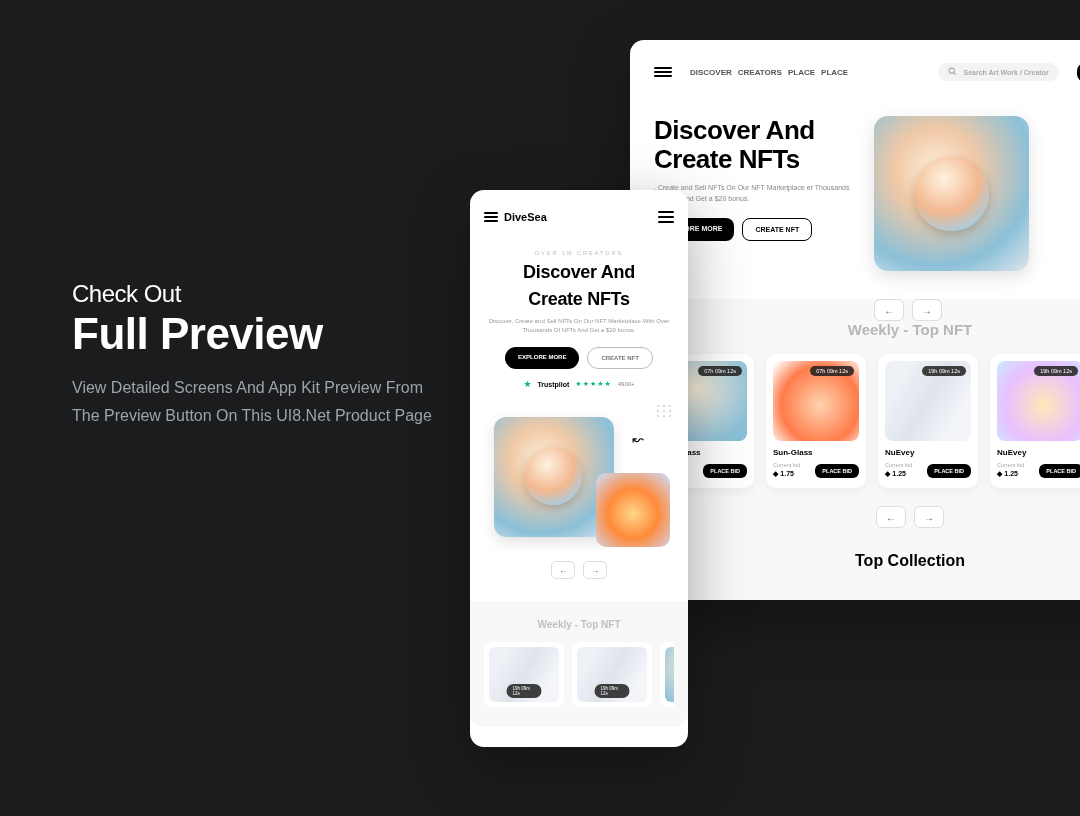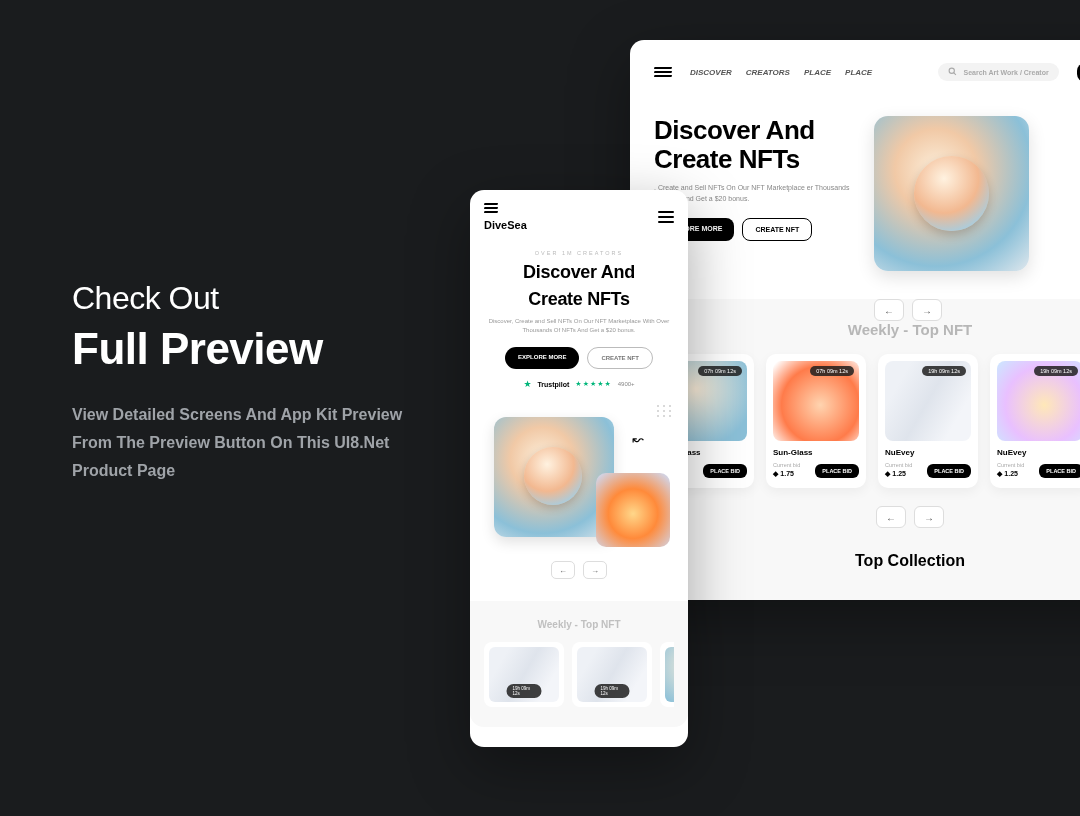--- a/index.html
+++ b/index.html
@@ -13,39 +13,39 @@
   }
 
   
   .promo {
     position: absolute;
     left: 72px;
     top: 280px;
     width: 360px;
     color: #fff;
   }
-  .promo-h1 { font-size: 32px; font-weight: 300; line-height: 1.15; letter-spacing: -0.5px; }
-  .promo-h2 { font-size: 44px; font-weight: 700; line-height: 1.1; letter-spacing: -0.5px; margin-top: 8px; }
-  .promo-p  { font-size: 16px; color: #9fa3a8; margin-top: 28px; line-height: 1.75; font-weight: 700; }
+  .promo-h1 { font-size: 24px; font-weight: 300; line-height: 1.15; letter-spacing: -0.5px; }
+  .promo-h2 { font-size: 44px; font-weight: 700; line-height: 1.1; letter-spacing: -0.5px; margin-top: 2px; }
+  .promo-p  { font-size: 16px; color: #9fa3a8; margin-top: 16px; line-height: 1.75; font-weight: 400; }
 
   
   .desktop {
     position: absolute;
     left: 630px;
     top: 40px;
     width: 560px;
     background: #fff;
     border-radius: 14px;
     box-shadow: 0 20px 60px rgba(0,0,0,0.35);
     padding: 18px 24px 30px;
   }
   .d-nav { display: flex; align-items: center; gap: 18px; font-size: 8px; font-weight: 600; color: #555; height: 28px; }
   .logo-icon { display: flex; flex-direction: column; gap: 2px; }
   .logo-icon span { display:block; width:18px; height:2px; background:#000; border-radius:1px; transform: skewX(-15deg); }
-  .d-nav-links { display:flex; gap:14px;font-style:italic; }
+  .d-nav-links { display:flex; gap:6px; }
   .d-nav-spacer { flex: 1; }
   .search-pill { display:flex; align-items:center; gap:6px; background:#f3f3f3; border-radius:20px; padding:4px 10px; font-size:7px; color:#aaa; min-width:120px; }
   .connect-btn { background:#000; color:#fff; border-radius:8px; padding:6px 12px; font-size:7px; font-weight:600; }
 
   .d-hero { display:flex; gap:20px; margin-top:30px; }
   .d-hero-left { flex:0 0 200px; }
   .hero-title { font-size:26px; font-weight:800; line-height:1.1; letter-spacing:-0.5px; }
   .hero-sub   { font-size:7px; color:#888; margin-top:10px; line-height:1.5; }
   .btn-row { display:flex; gap:8px; margin-top:14px; }
   .btn-dark { background:#000; color:#fff; border-radius:8px; padding:7px 12px; font-size:7px; font-weight:600; }
@@ -90,21 +90,21 @@
     position:absolute;
     left:470px;
     top:190px;
     width:218px;
     background:#fff;
     border-radius:14px;
     box-shadow:0 20px 60px rgba(0,0,0,0.35);
     padding:16px 14px 20px;
   }
   .m-nav{display:flex;align-items:center;justify-content:space-between;height:22px;}
-  .m-brand{display:flex;gap:6px;font-size:11px;font-weight:800;flex-direction:column;}
+  .m-brand{display:flex;align-items:center;gap:6px;font-size:11px;font-weight:800;}
   .m-logo-icon{display:flex;flex-direction:column;gap:2px;}
   .m-logo-icon span{display:block;width:14px;height:2px;background:#000;border-radius:1px;transform:skewX(-15deg);}
   .burger{display:flex;flex-direction:column;gap:3px;}
   .burger span{display:block;width:16px;height:2px;background:#000;border-radius:1px;}
   .overline{text-align:center;font-size:5.5px;letter-spacing:2px;color:#bbb;margin-top:22px;}
   .m-hero-title{text-align:center;font-size:18px;font-weight:800;line-height:1.15;margin-top:6px;letter-spacing:-0.3px;}
   .m-hero-sub{text-align:center;font-size:6px;color:#999;margin-top:8px;line-height:1.5;}
   .m-btn-row{display:flex;gap:8px;justify-content:center;margin-top:12px;}
   .m-btn-dark{background:#000;color:#fff;border-radius:18px;padding:7px 13px;font-size:6px;font-weight:700;}
   .m-btn-light{background:#fff;border:1px solid #bbb;border-radius:18px;padding:7px 13px;font-size:6px;font-weight:700;color:#777;}

